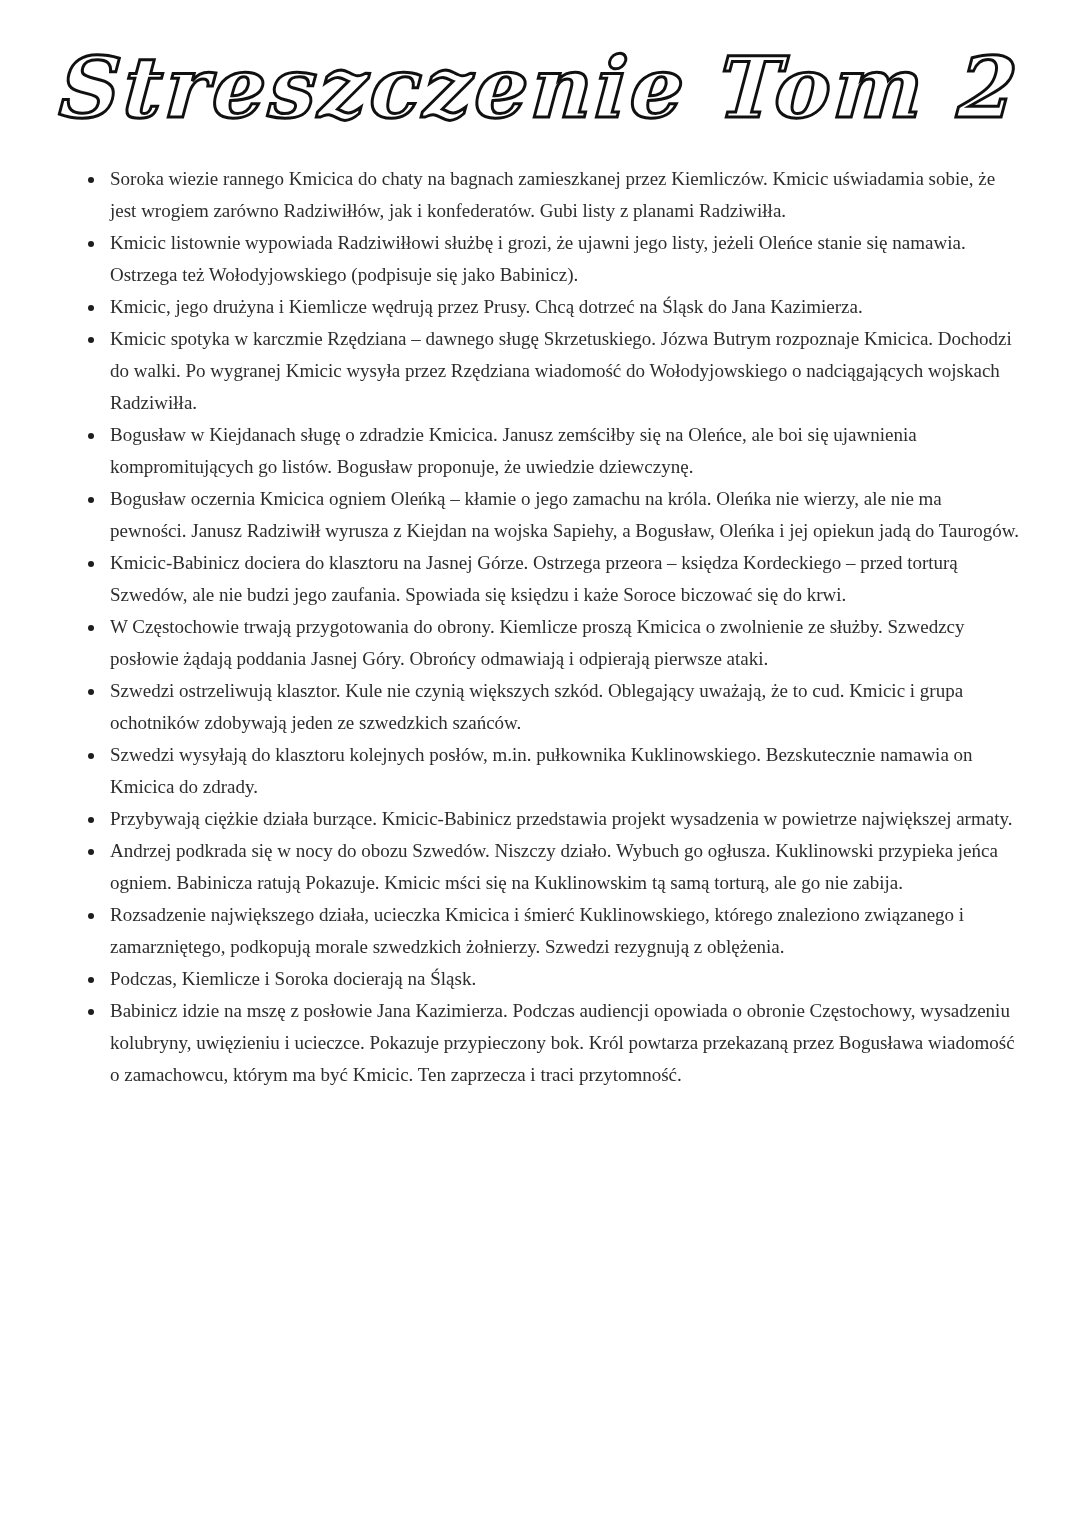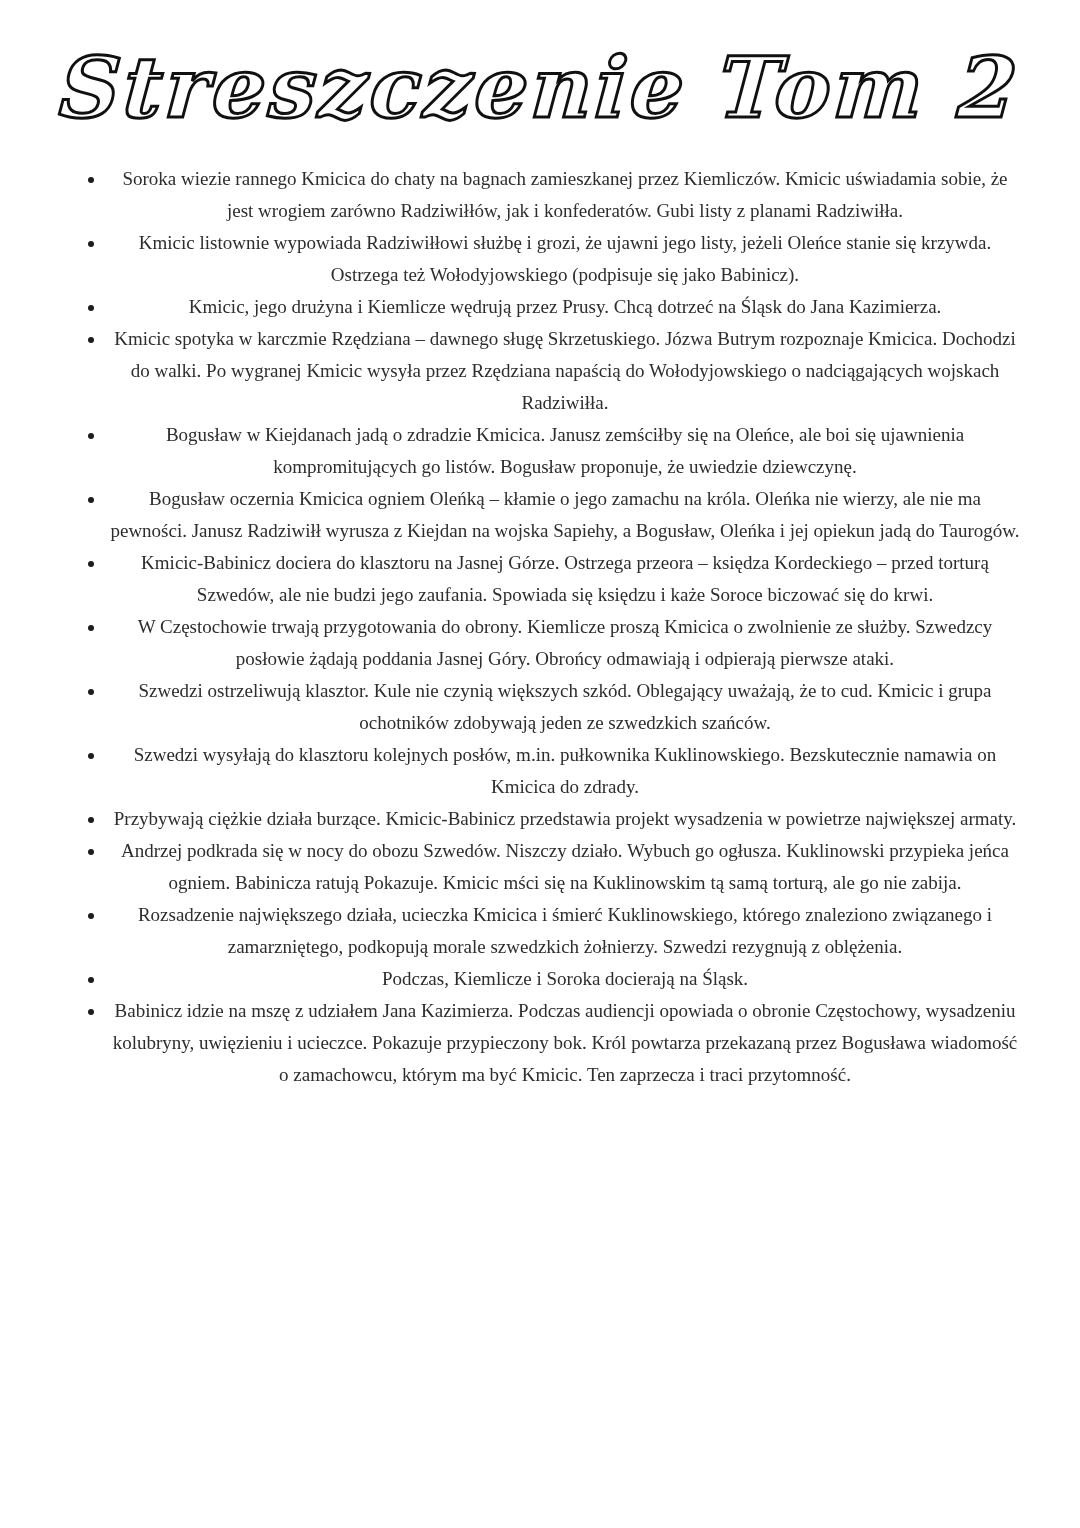--- a/index.html
+++ b/index.html
@@ -40,45 +40,45 @@
     margin: 0 60px 0 84px;
     padding: 0 0 0 22px;
     list-style: disc outside;
   }
   ul.summary-list li {
     font-size: 19px;
     line-height: 32px;
     color: #2d2d2d;
     padding-left: 4px;
     margin: 0;
-    text-align: center;
+    text-align: left;
   }
   ul.summary-list li::marker {
     color: #1d1d1d;
     font-size: 19px;
   }
 </style>
 </head>
 <body>
 
 <div class="page">
   <div class="title-wrap">
     <span class="page-title">Streszczenie Tom 2</span>
   </div>
 
   <ul class="summary-list">
       <li>Soroka wiezie rannego Kmicica do chaty na bagnach zamieszkanej przez Kiemliczów. Kmicic uświadamia sobie, że jest wrogiem zarówno Radziwiłłów, jak i konfederatów. Gubi listy z planami Radziwiłła.</li>
-      <li>Kmicic listownie wypowiada Radziwiłłowi służbę i grozi, że ujawni jego listy, jeżeli Oleńce stanie się krzywda. Ostrzega też Wołodyjowskiego (podpisuje się jako Babinicz).</li>
+      <li>Kmicic listownie wypowiada Radziwiłłowi służbę i grozi, że ujawni jego listy, jeżeli Oleńce stanie się namawia. Ostrzega też Wołodyjowskiego (podpisuje się jako Babinicz).</li>
       <li>Kmicic, jego drużyna i Kiemlicze wędrują przez Prusy. Chcą dotrzeć na Śląsk do Jana Kazimierza.</li>
-      <li>Kmicic spotyka w karczmie Rzędziana – dawnego sługę Skrzetuskiego. Józwa Butrym rozpoznaje Kmicica. Dochodzi do walki. Po wygranej Kmicic wysyła przez Rzędziana napaścią do Wołodyjowskiego o nadciągających wojskach Radziwiłła.</li>
-      <li>Bogusław w Kiejdanach jadą o zdradzie Kmicica. Janusz zemściłby się na Oleńce, ale boi się ujawnienia kompromitujących go listów. Bogusław proponuje, że uwiedzie dziewczynę.</li>
+      <li>Kmicic spotyka w karczmie Rzędziana – dawnego sługę Skrzetuskiego. Józwa Butrym rozpoznaje Kmicica. Dochodzi do walki. Po wygranej Kmicic wysyła przez Rzędziana wiadomość do Wołodyjowskiego o nadciągających wojskach Radziwiłła.</li>
+      <li>Bogusław w Kiejdanach sługę o zdradzie Kmicica. Janusz zemściłby się na Oleńce, ale boi się ujawnienia kompromitujących go listów. Bogusław proponuje, że uwiedzie dziewczynę.</li>
       <li>Bogusław oczernia Kmicica ogniem Oleńką – kłamie o jego zamachu na króla. Oleńka nie wierzy, ale nie ma pewności. Janusz Radziwiłł wyrusza z Kiejdan na wojska Sapiehy, a Bogusław, Oleńka i jej opiekun jadą do Taurogów.</li>
       <li>Kmicic-Babinicz dociera do klasztoru na Jasnej Górze. Ostrzega przeora – księdza Kordeckiego – przed torturą Szwedów, ale nie budzi jego zaufania. Spowiada się księdzu i każe Soroce biczować się do krwi.</li>
       <li>W Częstochowie trwają przygotowania do obrony. Kiemlicze proszą Kmicica o zwolnienie ze służby. Szwedzcy posłowie żądają poddania Jasnej Góry. Obrońcy odmawiają i odpierają pierwsze ataki.</li>
       <li>Szwedzi ostrzeliwują klasztor. Kule nie czynią większych szkód. Oblegający uważają, że to cud. Kmicic i grupa ochotników zdobywają jeden ze szwedzkich szańców.</li>
       <li>Szwedzi wysyłają do klasztoru kolejnych posłów, m.in. pułkownika Kuklinowskiego. Bezskutecznie namawia on Kmicica do zdrady.</li>
       <li>Przybywają ciężkie działa burzące. Kmicic-Babinicz przedstawia projekt wysadzenia w powietrze największej armaty.</li>
       <li>Andrzej podkrada się w nocy do obozu Szwedów. Niszczy działo. Wybuch go ogłusza. Kuklinowski przypieka jeńca ogniem. Babinicza ratują Pokazuje. Kmicic mści się na Kuklinowskim tą samą torturą, ale go nie zabija.</li>
       <li>Rozsadzenie największego działa, ucieczka Kmicica i śmierć Kuklinowskiego, którego znaleziono związanego i zamarzniętego, podkopują morale szwedzkich żołnierzy. Szwedzi rezygnują z oblężenia.</li>
       <li>Podczas, Kiemlicze i Soroka docierają na Śląsk.</li>
-      <li>Babinicz idzie na mszę z udziałem Jana Kazimierza. Podczas audiencji opowiada o obronie Częstochowy, wysadzeniu kolubryny, uwięzieniu i ucieczce. Pokazuje przypieczony bok. Król powtarza przekazaną przez Bogusława wiadomość o zamachowcu, którym ma być Kmicic. Ten zaprzecza i traci przytomność.</li>
+      <li>Babinicz idzie na mszę z posłowie Jana Kazimierza. Podczas audiencji opowiada o obronie Częstochowy, wysadzeniu kolubryny, uwięzieniu i ucieczce. Pokazuje przypieczony bok. Król powtarza przekazaną przez Bogusława wiadomość o zamachowcu, którym ma być Kmicic. Ten zaprzecza i traci przytomność.</li>
     </ul>
 </div>
 
 </body></html>

